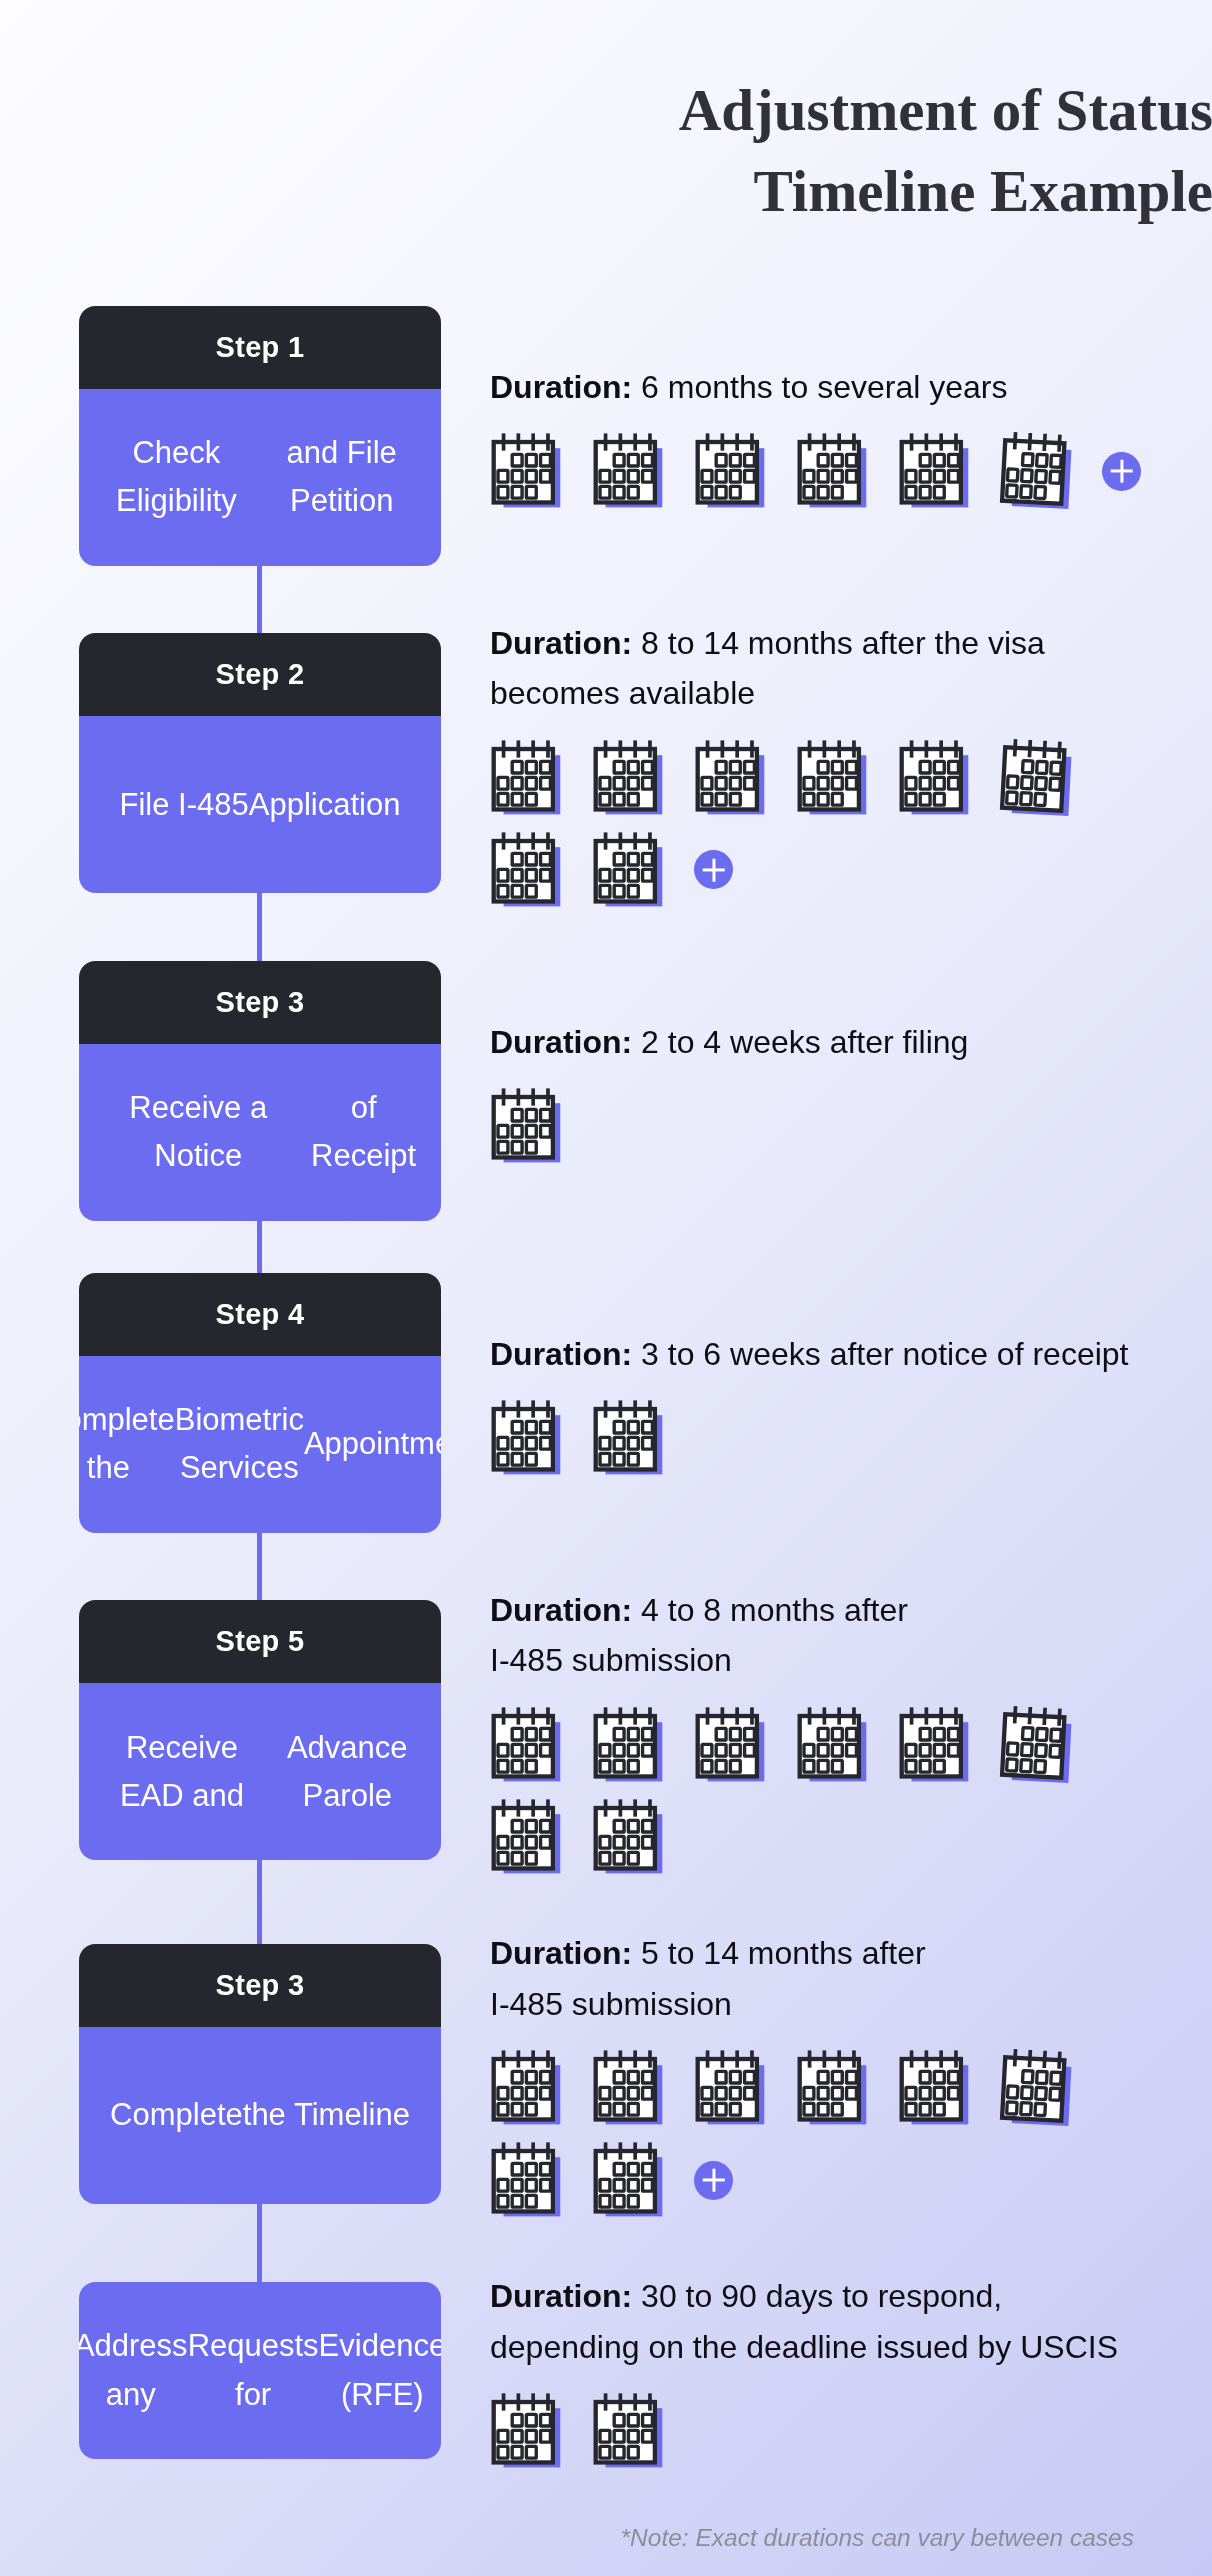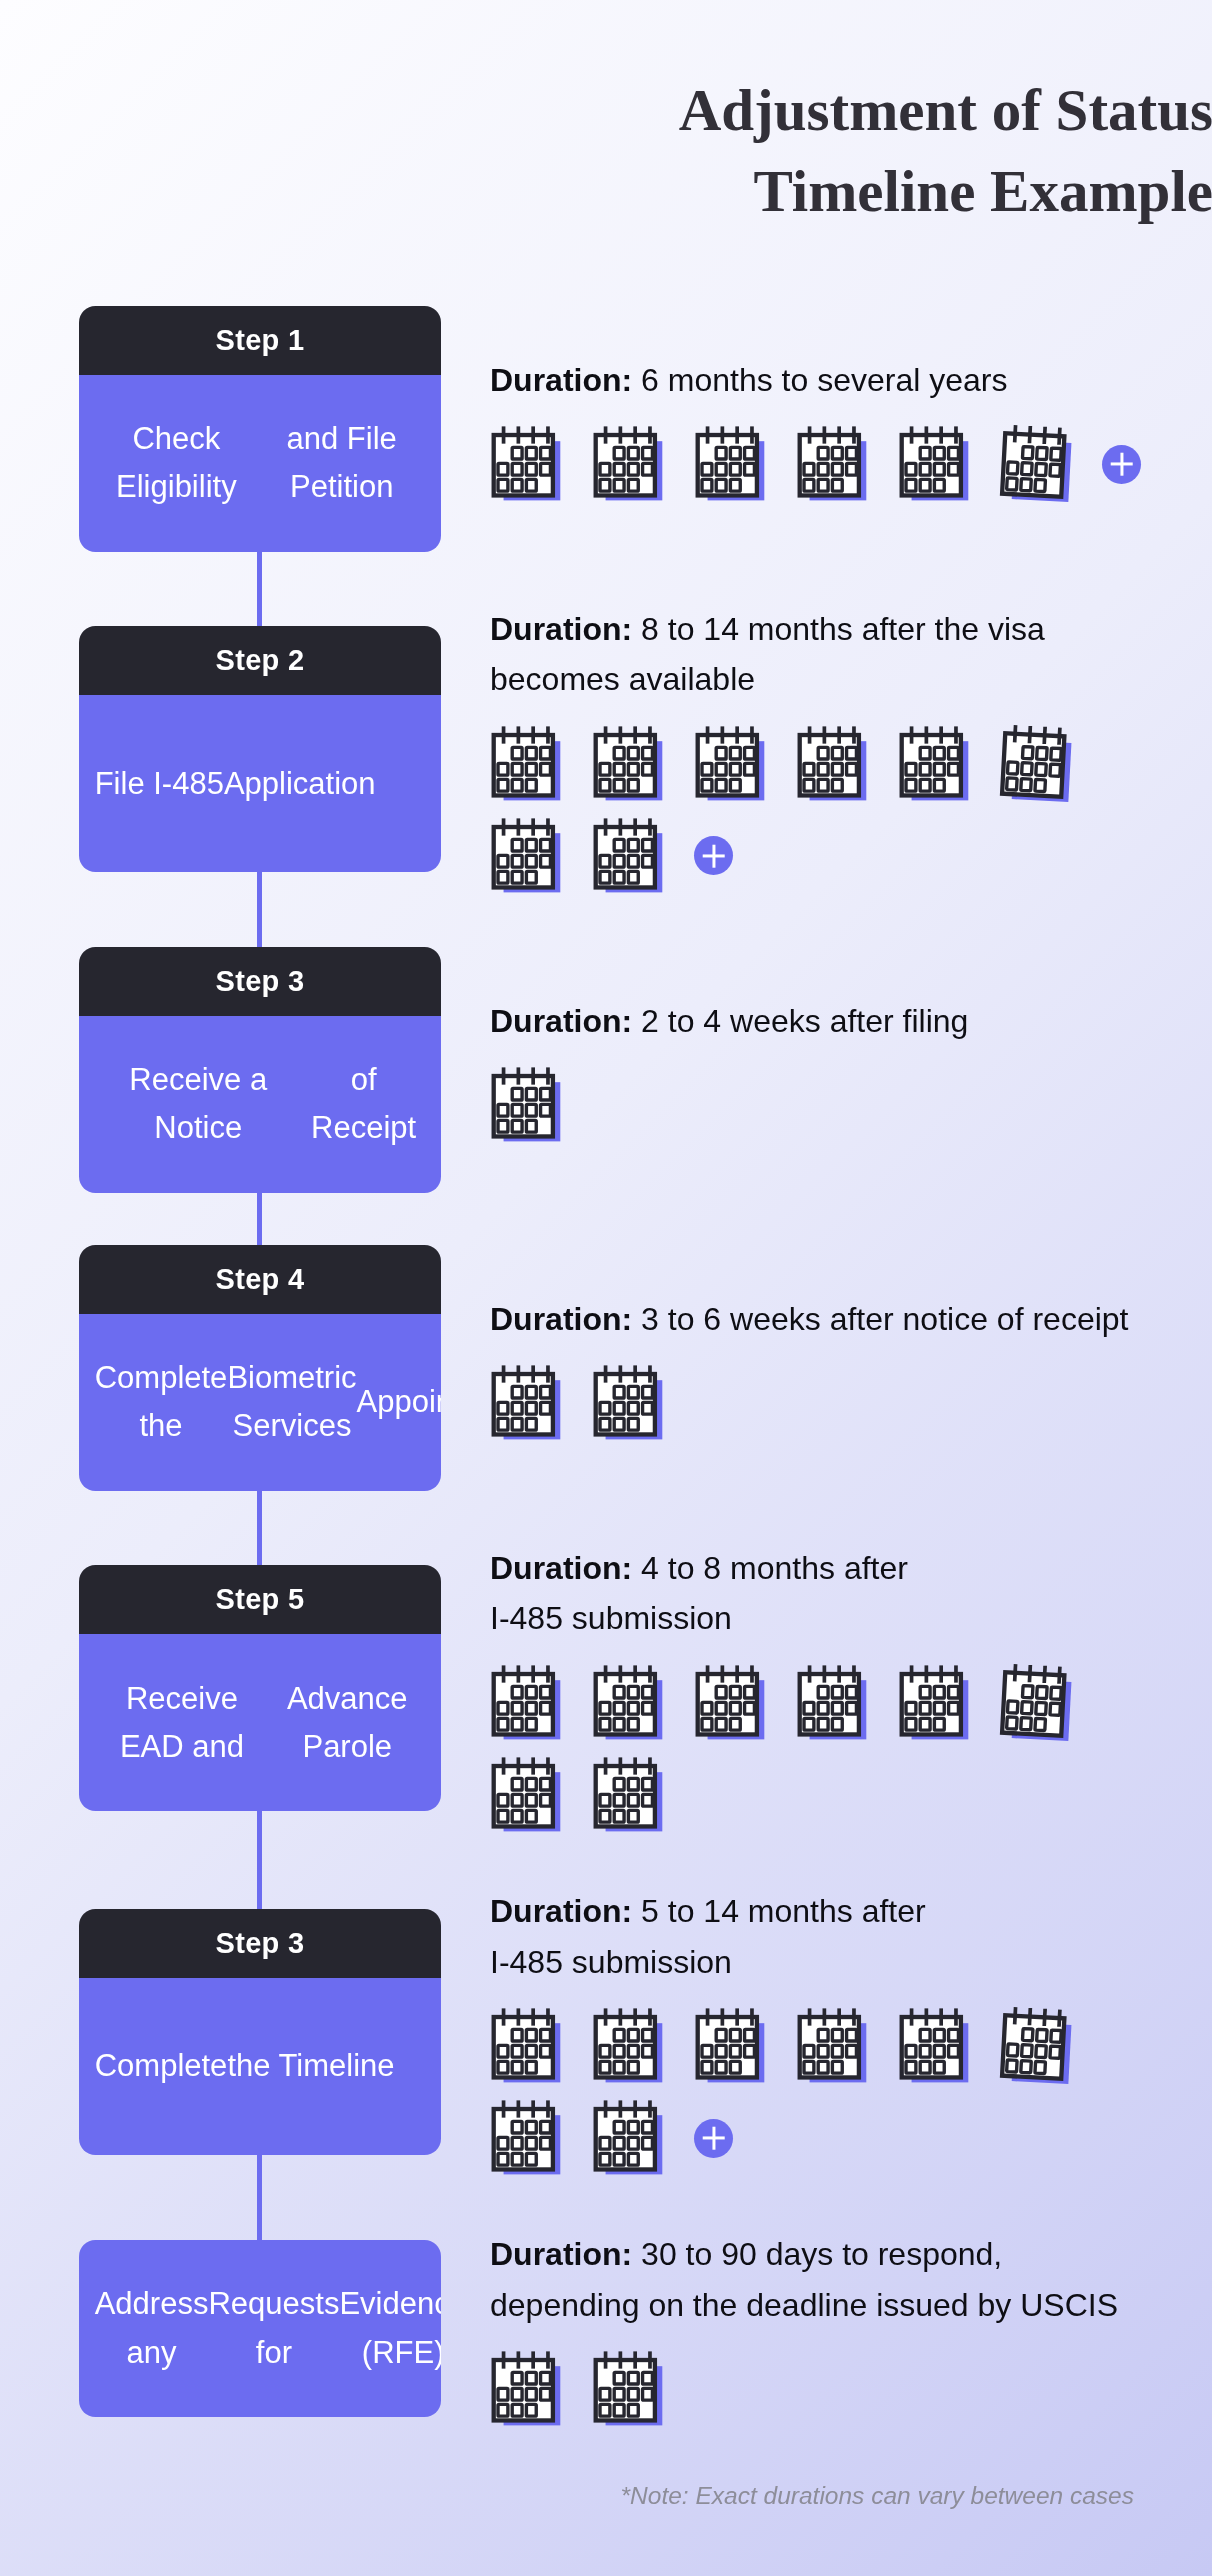--- a/index.html
+++ b/index.html
@@ -43,36 +43,37 @@
   .step-card {
     flex: 0 0 362px;
     width: 362px;
     border-radius: 16.4px;
     overflow: hidden;
     position: relative;
     z-index: 1;
   }
   .step-card-header {
     background: #26262f;
-    height: 69px;
+    height: 83px;
     display: flex;
     align-items: center;
     justify-content: center;
     color: #ffffff;
     font-size: 29px;
     font-weight: 700;
     letter-spacing: 0.3px;
   }
   .step-card-body {
     background: #6c6cf0;
     min-height: 177px;
     box-sizing: border-box;
     padding: 28px 15.7px;
     display: flex;
     align-items: center;
+    justify-content: center;
     text-align: center;
     color: #ffffff;
     font-size: 31px;
     line-height: 1.56;
   }
   .duration-block { margin-left: 49px; z-index: 1; }
   .duration-text {
     font-size: 32px;
     line-height: 1.58;
     color: #0e0e14;

